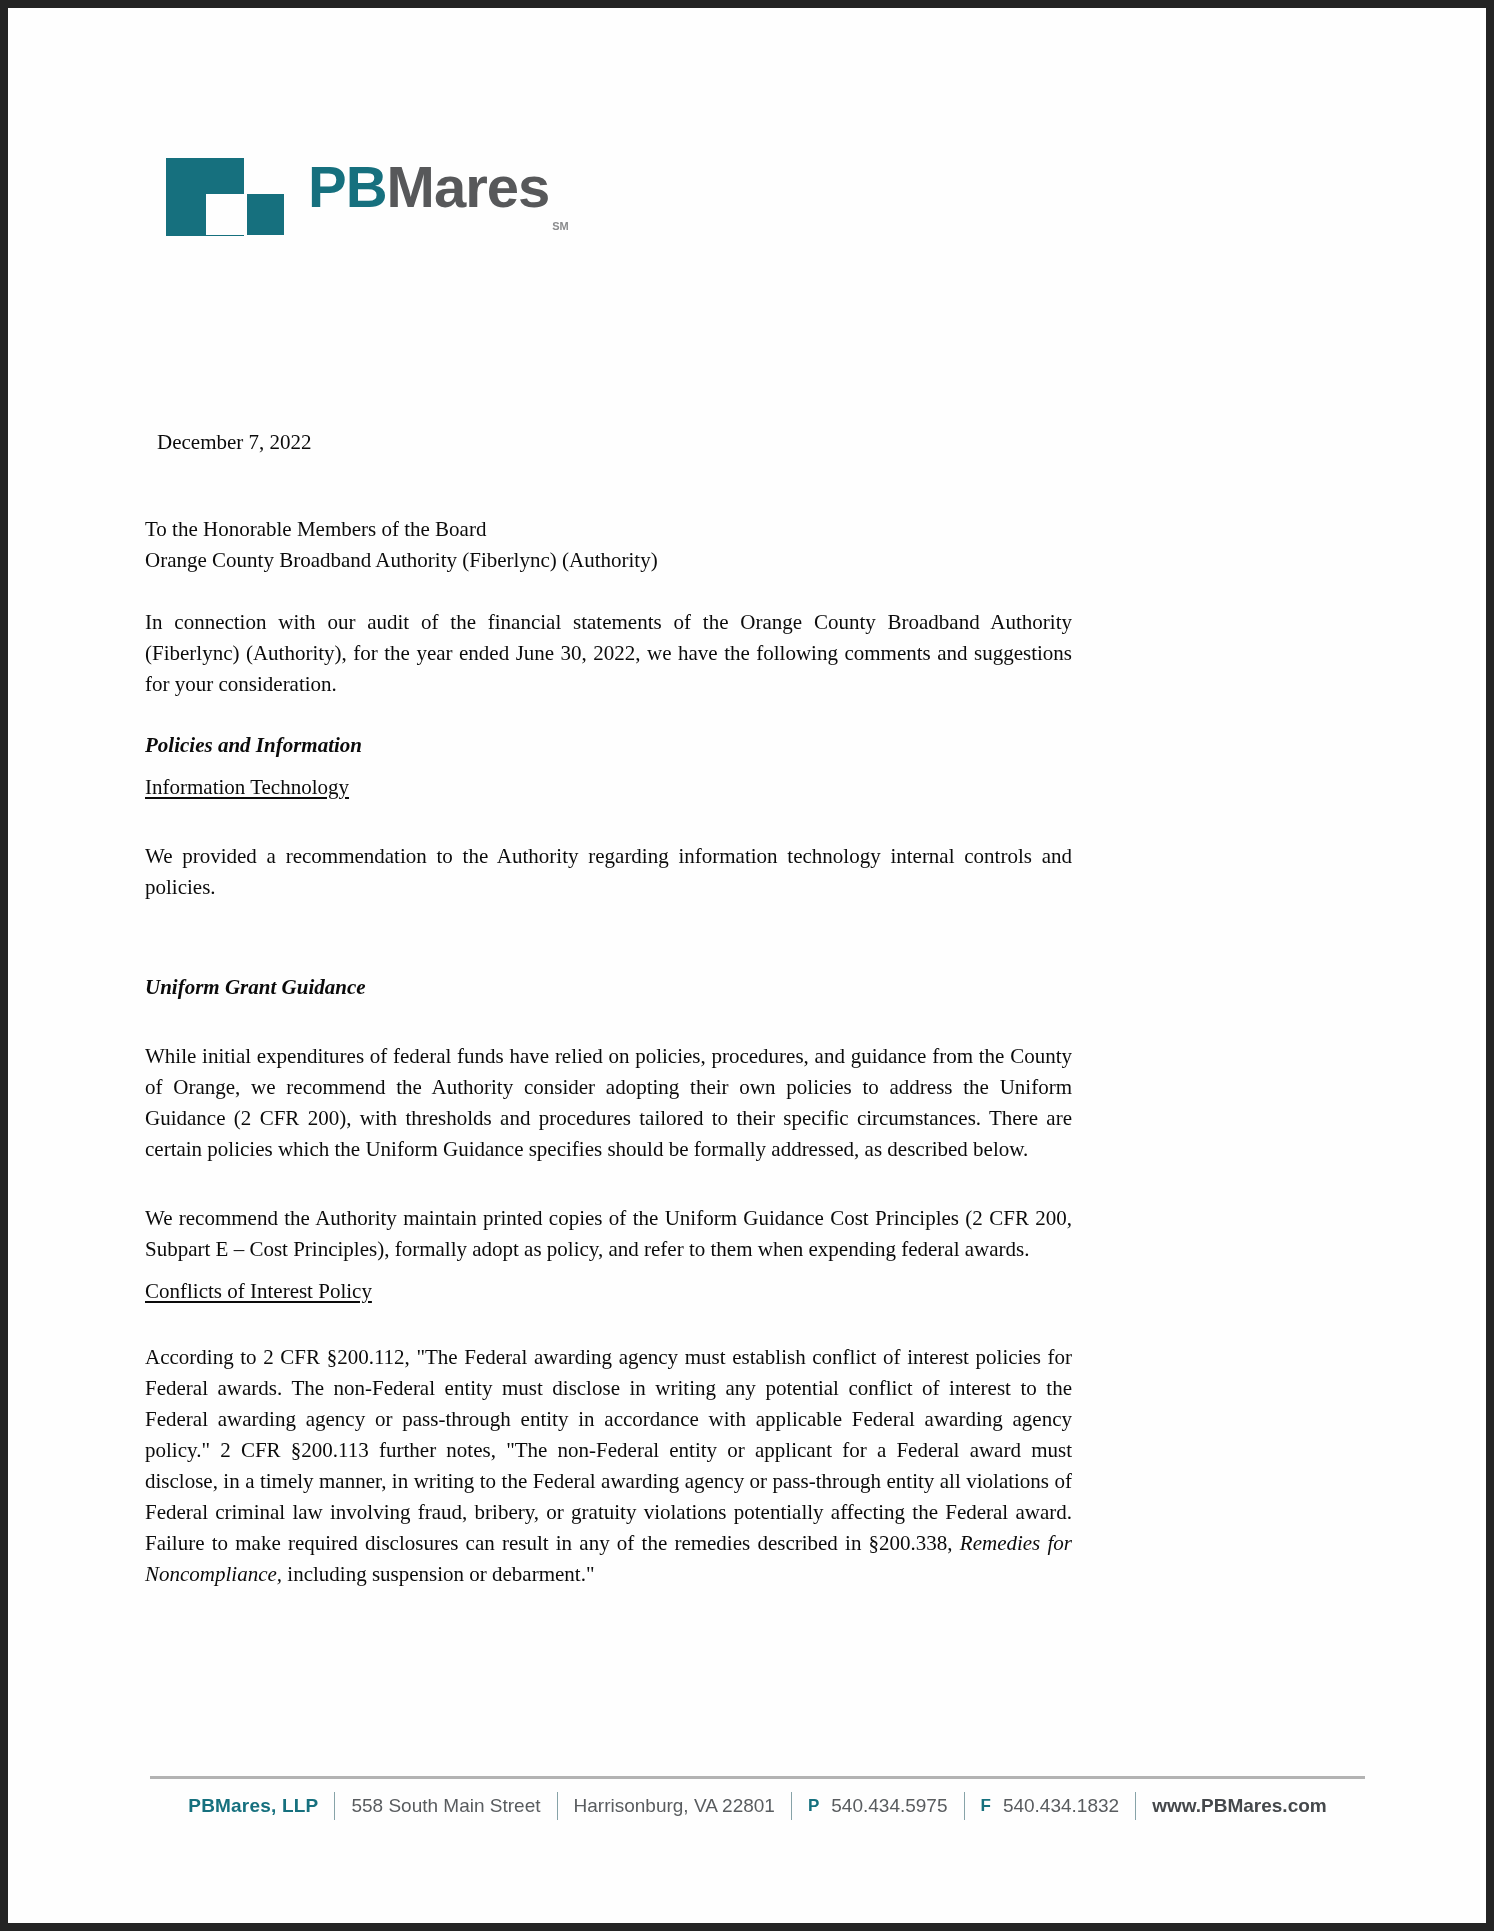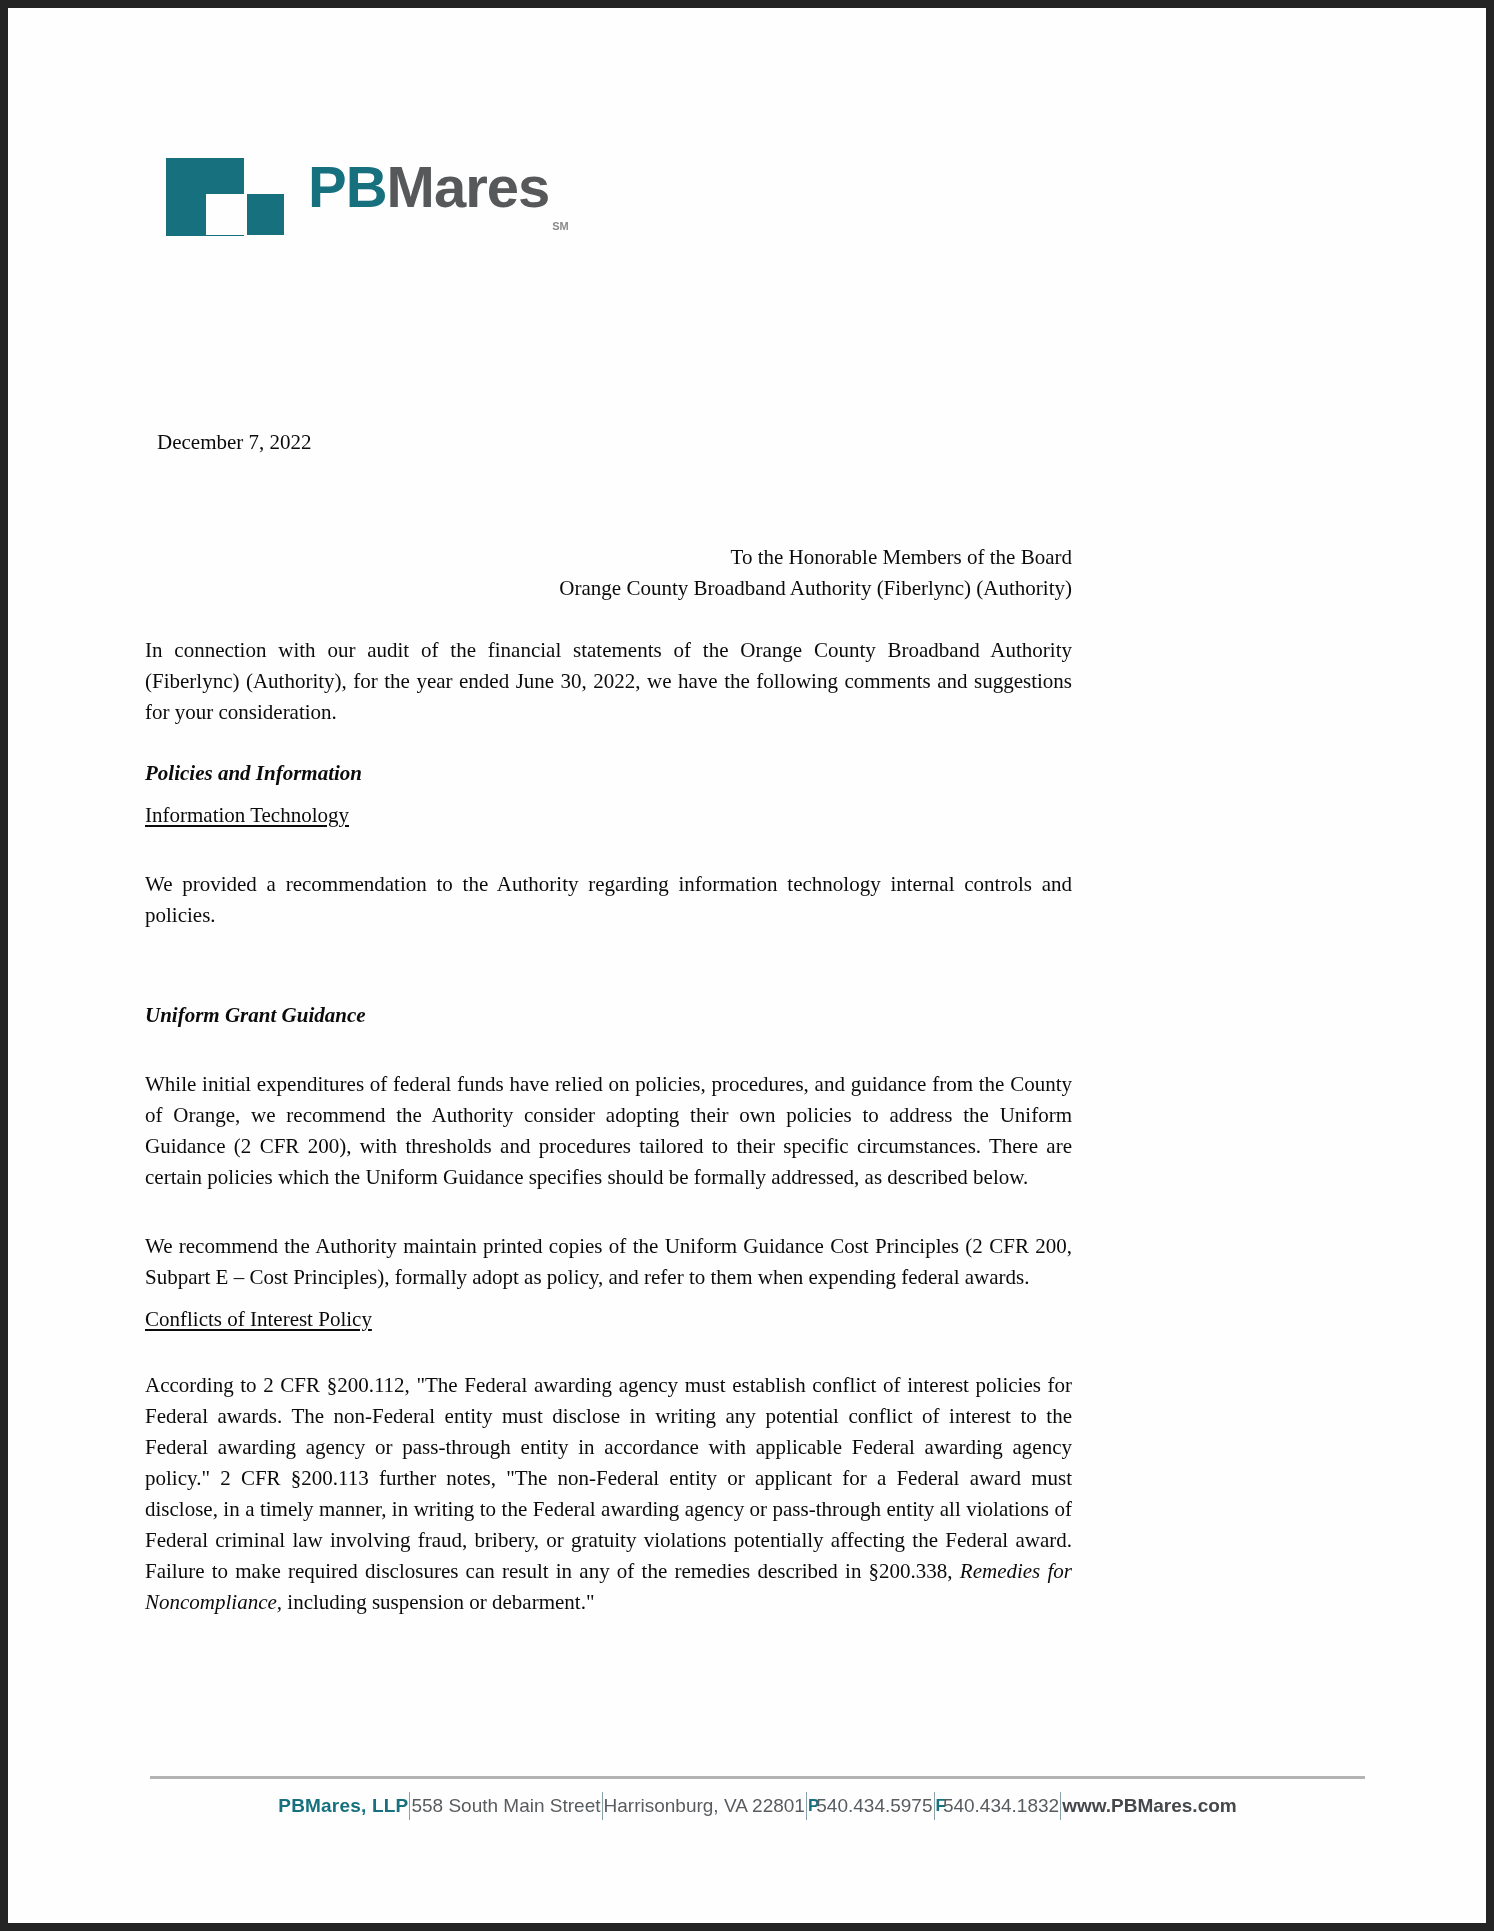--- a/index.html
+++ b/index.html
@@ -60,21 +60,21 @@
   .letter {
     position: absolute;
     left: 137px;
     top: 407px;
     width: 927px;
     font-size: 21px;
     line-height: 31px;
   }
   .letter p { text-align: justify; }
   .date-line { margin: 12px; }
-  .addressee { margin-top: 84px; text-align: right; }
+  .addressee { margin-top: 56px; }
   .para-intro { margin-top: 31px; }
   .h-bold-italic {
     margin-top: 30px;
     font-weight: bold;
     font-style: italic;
     font-size: 21px;
     line-height: 31px;
   }
   .h-underline {
     margin-top: 11px;
@@ -96,21 +96,21 @@
     top: 1768px;
     width: 1215px;
     font-family: "Liberation Sans", sans-serif;
   }
   .footer-rule { width: 100%; height: 3px; background: var(--rule-gray); }
   .footer-row {
     margin-top: 13px;
     display: flex;
     justify-content: center;
     align-items: center;
-    gap: 1px;
+    gap: 16px;
     color: var(--footer-gray);
     font-size: 19px;
     white-space: nowrap;
   }
   .footer-row .sep { width: 1px; height: 28px; background: #87a3a8; }
   .footer-firm { color: var(--teal); font-weight: bold; letter-spacing: 0.2px; }
   .footer-pf { color: var(--teal); font-weight: bold; font-size: 17px; margin-right: -4px; }
   .footer-web { color: #45484b; font-weight: bold; }
 </style>
 </head>

